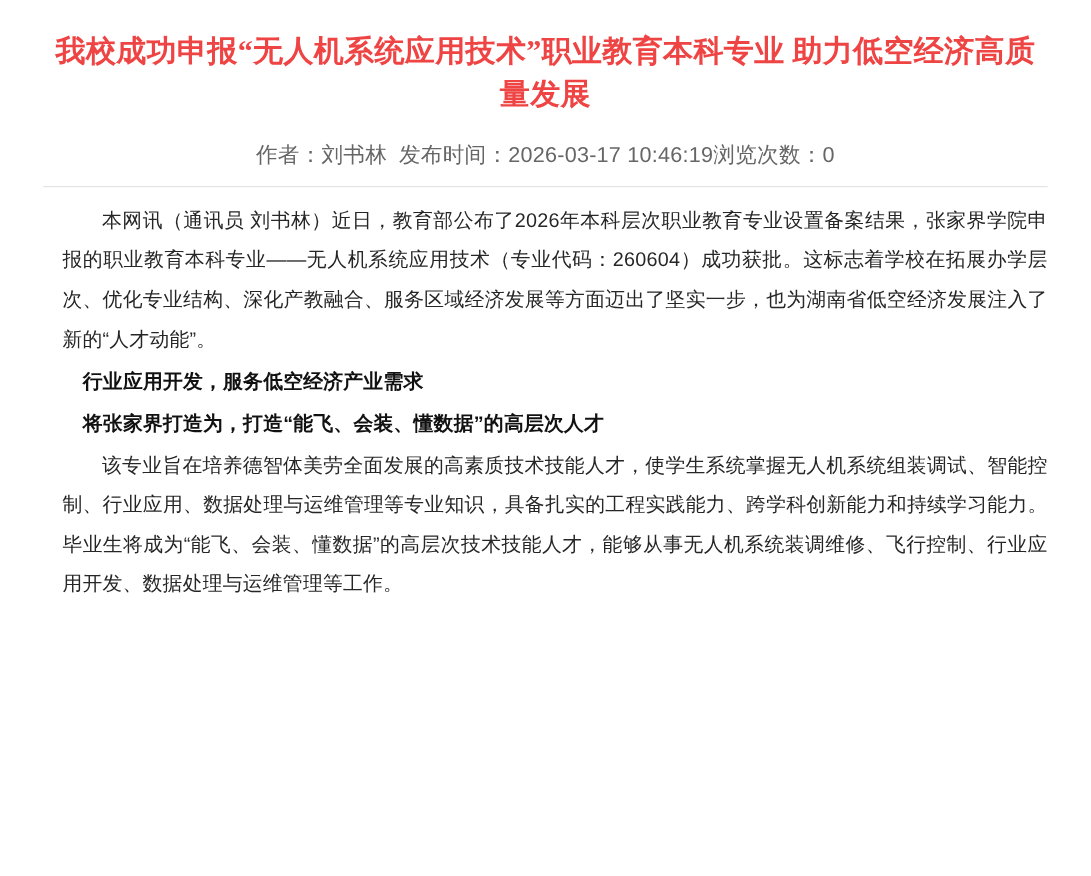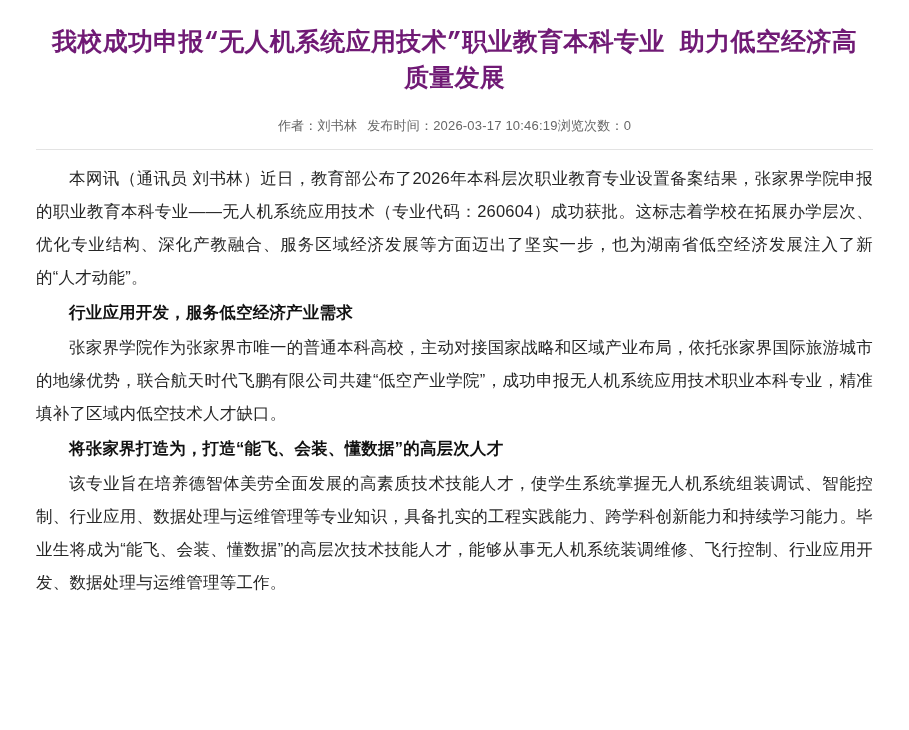--- a/index.html
+++ b/index.html
@@ -15,53 +15,53 @@
     overflow: hidden;
   }
   .page {
     width: 909px;
     height: 730px;
     box-sizing: border-box;
     padding: 26px 36px 0 36px;
     background: #ffffff;
   }
   .article-title {
-    font-family: Liberation Mono, monospace;
+    font-family: Liberation Serif, serif;
     font-size: 25px;
     font-weight: bold;
     line-height: 1.45;
-    color: #701a75;
+    color: #ef4444;
     text-align: center;
     letter-spacing: 0.3px;
     margin: 0 8px 0 8px;
   }
   .meta {
     margin-top: 18px;
     text-align: center;
-    font-size: 13px;
+    font-size: 18px;
     color: #666666;
     letter-spacing: 0.2px;
   }
   .meta span {
     white-space: nowrap;
   }
   .meta .meta-sep {
     display: inline-block;
     width: 10px;
   }
   .divider {
     margin-top: 14px;
     border: 0;
     border-top: 1px solid #e3e3e3;
   }
   .body-content {
     margin-top: 12px;
   }
   p.para {
-    margin: 0 0 2px 0;
+    margin: 0 0 2px 16px;
     font-size: 16.5px;
     line-height: 2.0;
     color: #262626;
     text-align: justify;
     text-justify: inter-ideograph;
     text-indent: 2em;
     letter-spacing: 0.2px;
   }
   p.subhead {
     margin: 0 0 2px 0;
@@ -82,18 +82,17 @@
 
   <div class="meta">
     <span>作者：</span><span>刘书林</span><span class="meta-sep"></span><span>发布时间：</span><span>2026-03-17 10:46:19</span><span>浏览次数：</span><span>0</span>
   </div>
 
   <hr class="divider">
 
   <div class="body-content">
     <p class="para">本网讯（通讯员 刘书林）近日，教育部公布了2026年本科层次职业教育专业设置备案结果，张家界学院申报的职业教育本科专业——无人机系统应用技术（专业代码：260604）成功获批。这标志着学校在拓展办学层次、优化专业结构、深化产教融合、服务区域经济发展等方面迈出了坚实一步，也为湖南省低空经济发展注入了新的“人才动能”。</p>
     <p class="subhead">行业应用开发，服务低空经济产业需求</p>
-    <p class="para">张家界学院作为张家界市唯一的普通本科高校，主动对接国家战略和区域产业布局，依托张家界国际旅游城市的地缘优势，联合航天时代飞鹏有限公司共建“低空产业学院”，成功申报无人机系统应用技术职业本科专业，精准填补了区域内低空技术人才缺口。</p>
     <p class="subhead">将张家界打造为，打造“能飞、会装、懂数据”的高层次人才</p>
     <p class="para">该专业旨在培养德智体美劳全面发展的高素质技术技能人才，使学生系统掌握无人机系统组装调试、智能控制、行业应用、数据处理与运维管理等专业知识，具备扎实的工程实践能力、跨学科创新能力和持续学习能力。毕业生将成为“能飞、会装、懂数据”的高层次技术技能人才，能够从事无人机系统装调维修、飞行控制、行业应用开发、数据处理与运维管理等工作。</p>
   </div>
 
 </div>
 
 </body></html>

